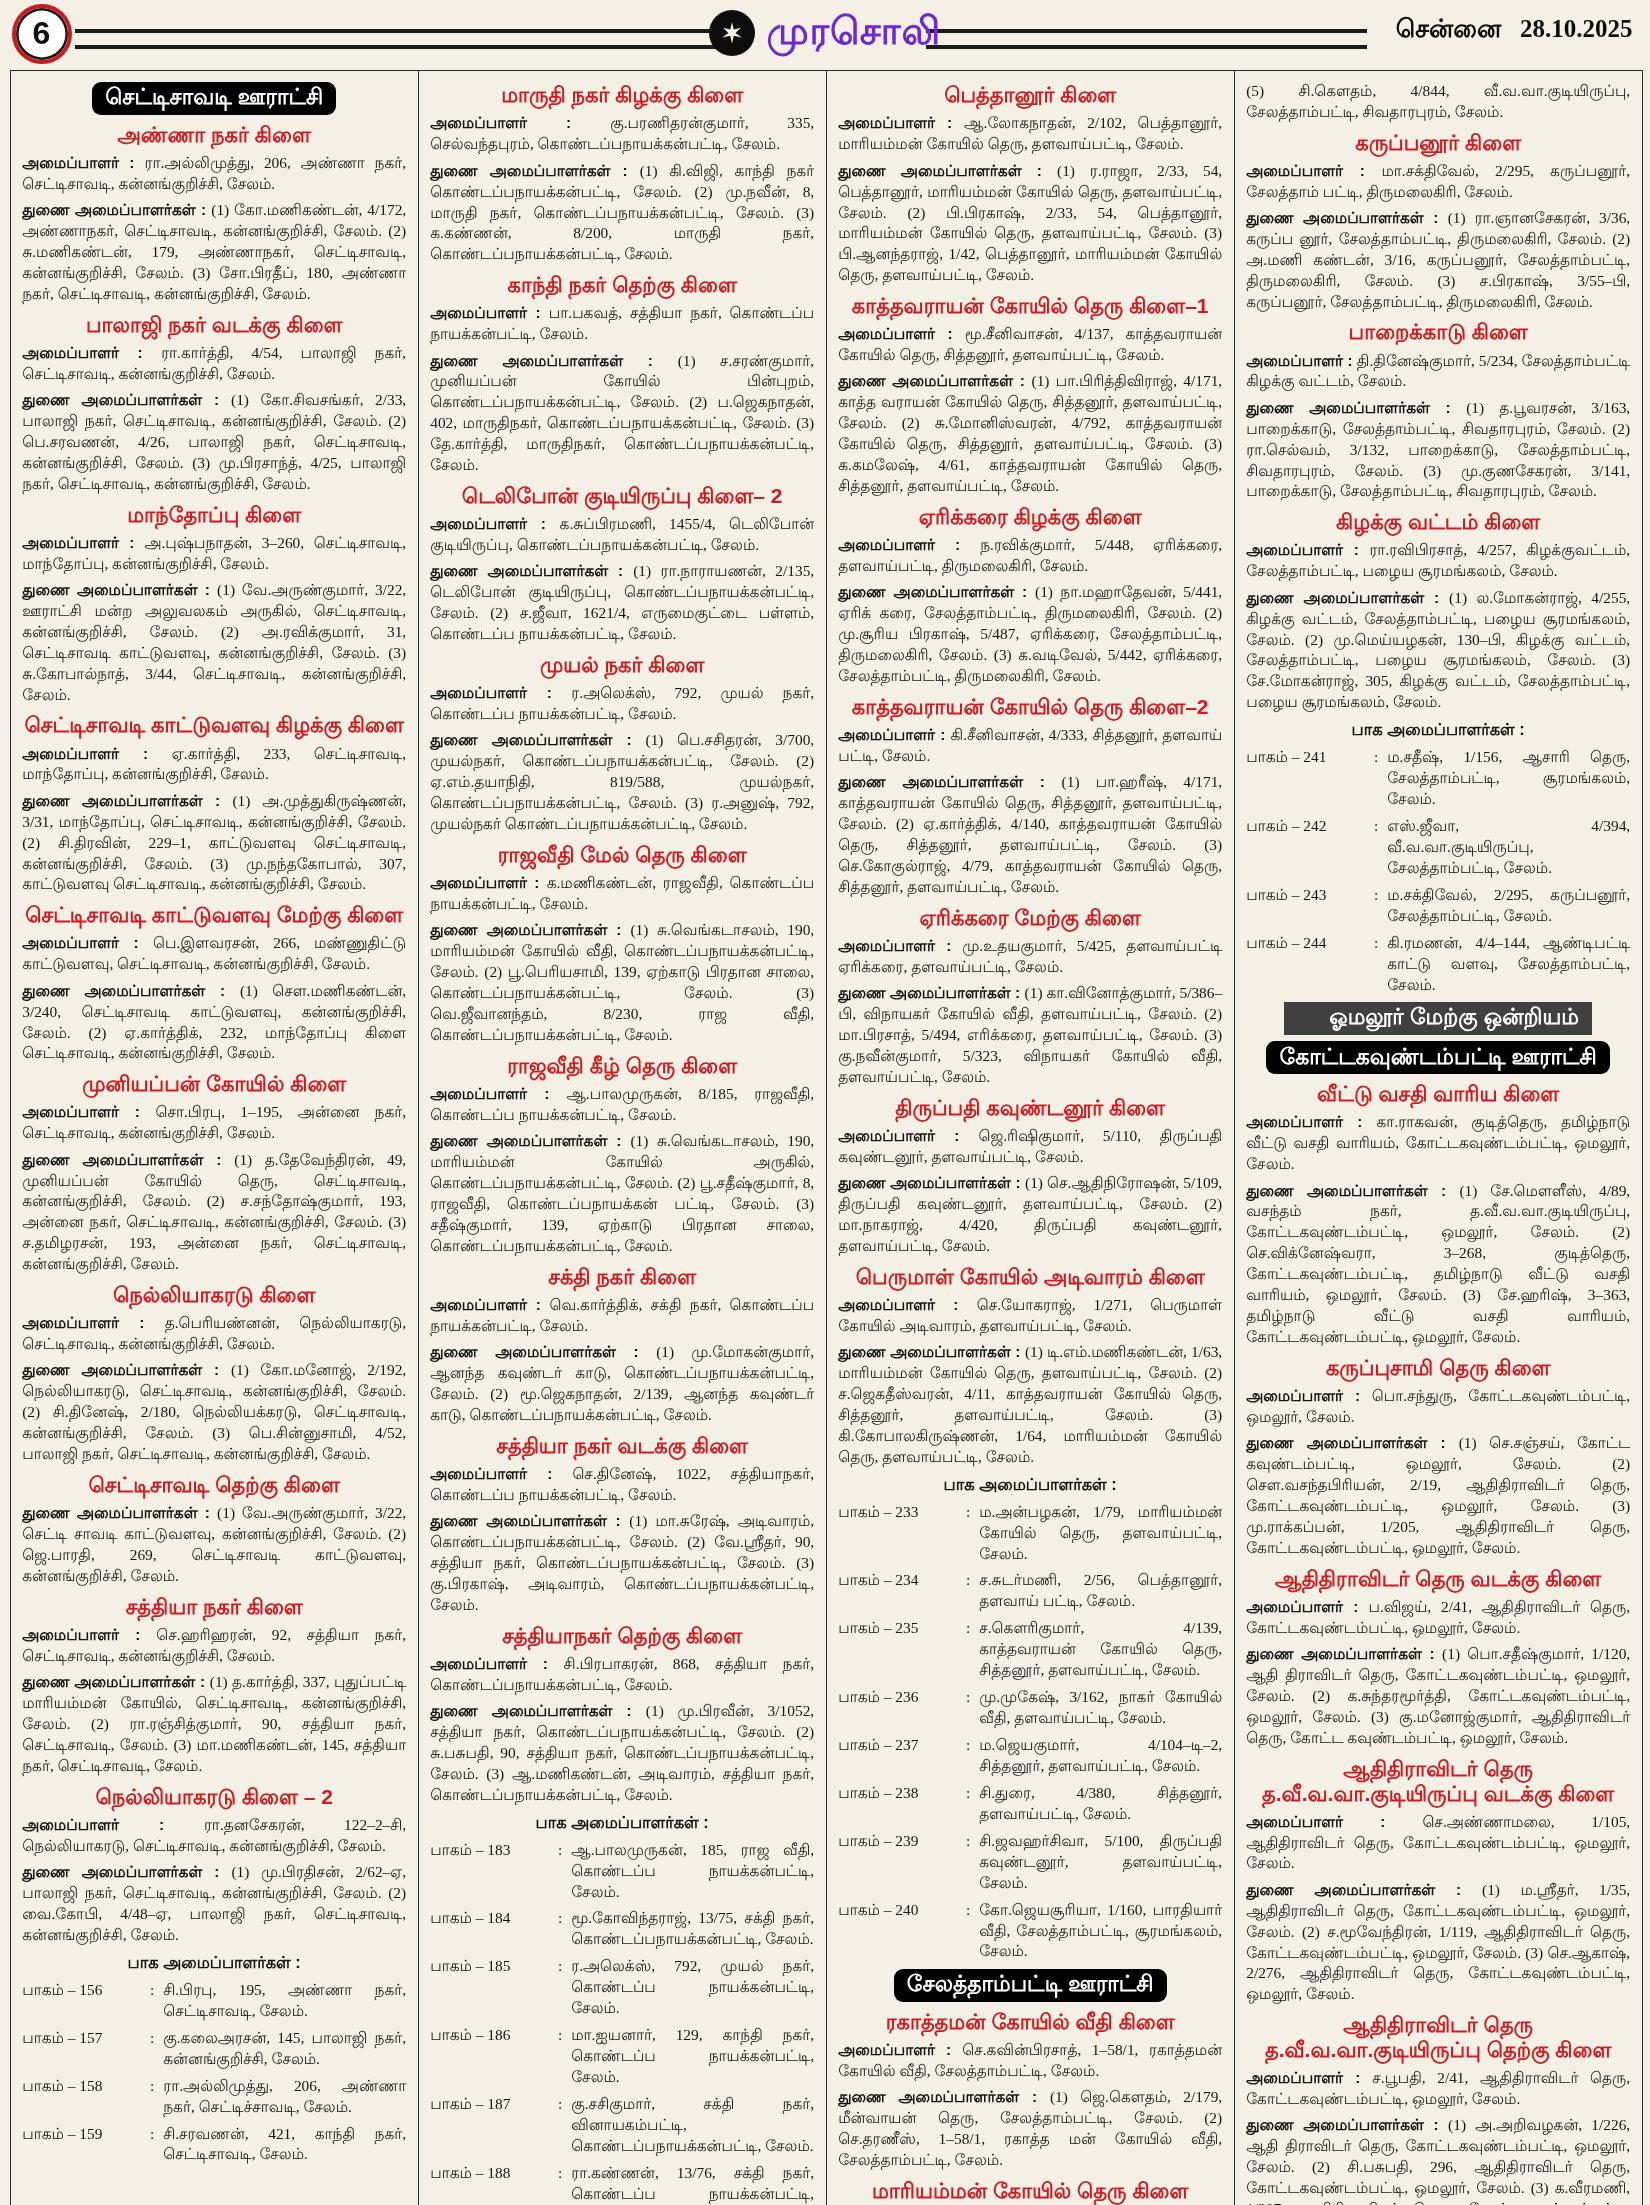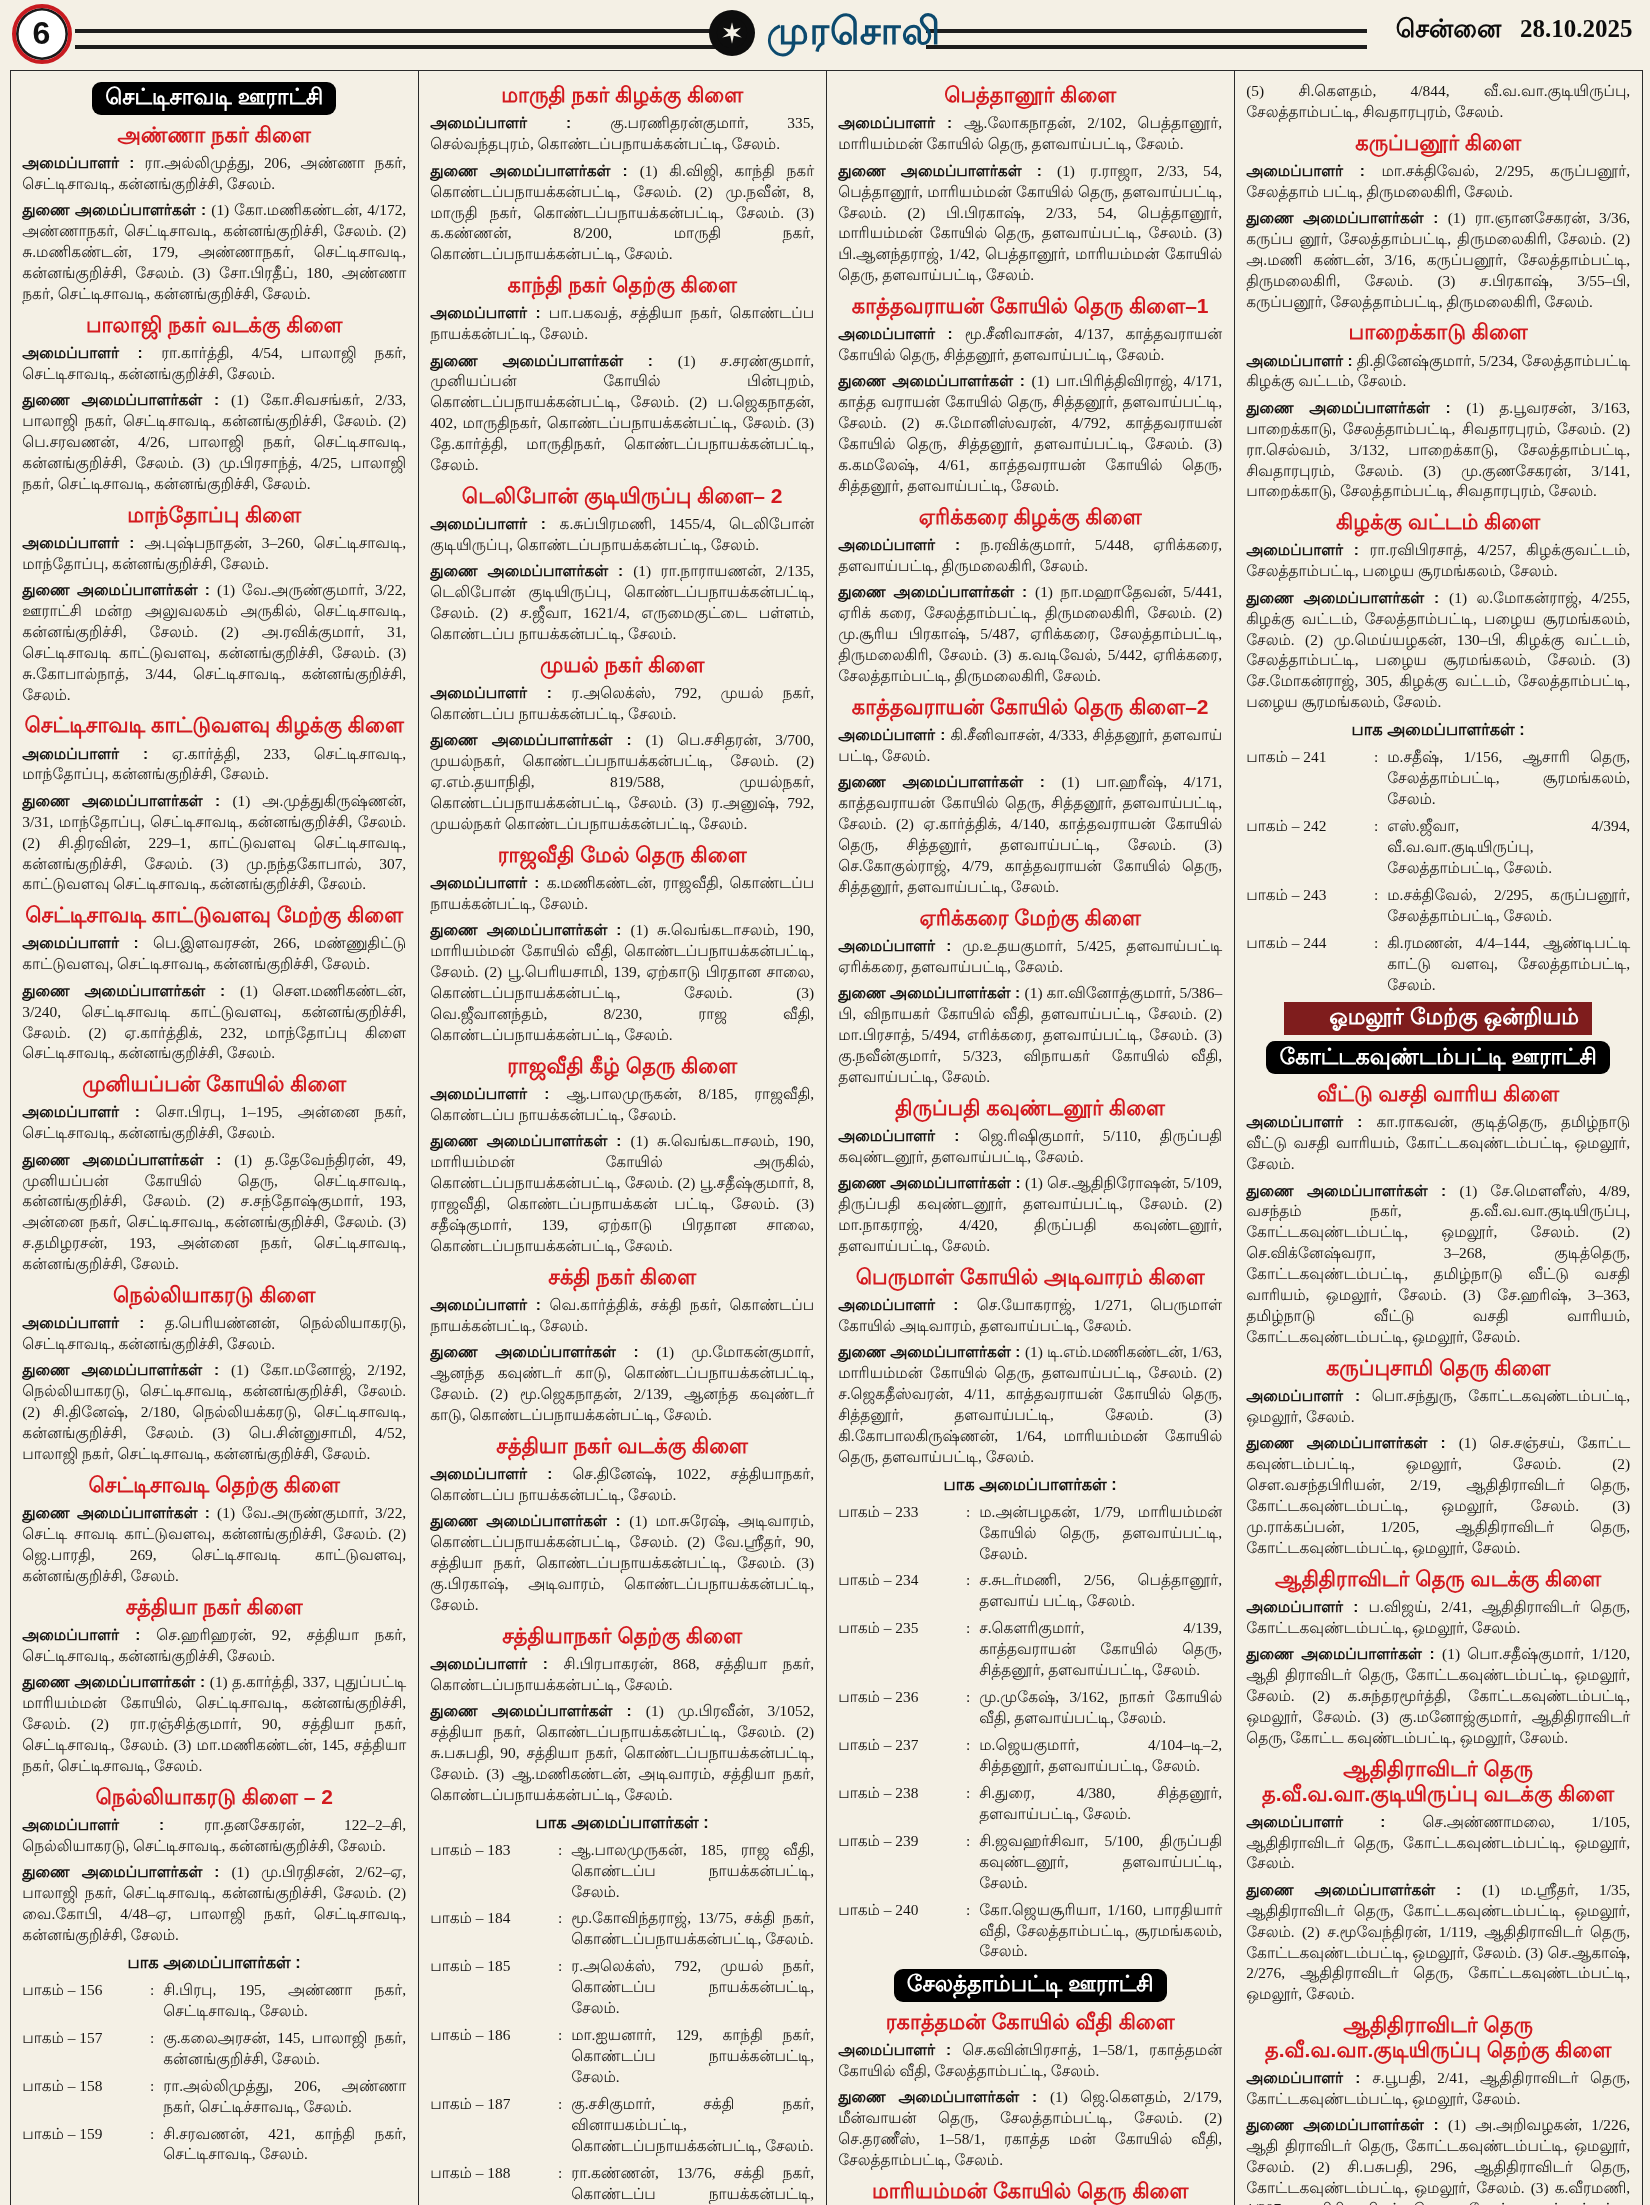--- a/index.html
+++ b/index.html
@@ -2,32 +2,32 @@
 <html style="font-size:7px"><head>
 <meta charset="utf-8">
 <style>
   html,body{margin:0;padding:0;background:#f4f0e5;}
   body{width:1650px;height:2610px;position:relative;font-family:"Liberation Serif","DejaVu Serif",serif;color:#161412;overflow:hidden;}
   
   .masthead{position:relative;height:66px;}
   .pagenum-badge{position:absolute;left:11.5px;top:3.5px;width:52px;height:52px;border-radius:50%;background:#fff;border:4.4px solid #c81b20;box-shadow:inset 0 0 0 2.6px #1a1a1a;display:flex;align-items:center;justify-content:center;font-size:32px;font-weight:bold;color:#111;font-family:"Liberation Sans",sans-serif;}
   .mast-center{position:absolute;left:0;top:0;width:100%;height:100%;display:flex;align-items:center;justify-content:center;gap:11.5px;}
   .mast-logo{width:46px;height:46px;border-radius:50%;background:#0d0d0d;display:flex;align-items:center;justify-content:center;}
-  .mast-title{font-size:38px;font-weight:bold;letter-spacing:0.9px;color:#0c4a6e;white-space:nowrap;}
+  .mast-title{font-size:38px;font-weight:bold;letter-spacing:0.9px;color:#6d28d9;white-space:nowrap;}
   .mast-right{position:absolute;right:17.6px;top:15px;font-size:25px;font-weight:bold;color:#0d0d0d;white-space:nowrap;}
   .rule-left,.rule-right{position:absolute;top:29px;height:11.5px;border-top:4px solid #1c1c1c;border-bottom:4px solid #1c1c1c;}
   .rule-left{left:75px;width:653px;}
   .rule-right{left:926px;width:441px;}
   
   .content{position:absolute;left:9.7px;top:70px;width:1631px;height:2435px;border:1.3px solid #2a2a2a;display:flex;overflow:hidden;background:#f4f0e5;}
   .col{flex:1 1 0;padding:4.4px 11.5px 0 11.5px;overflow:hidden;}
   .col+.col{border-left:1.3px solid #2a2a2a;}
   .banner{display:block;width:fit-content;max-width:96%;margin:6.2px auto 4.4px auto;padding:2.6px 13.2px 5.3px 13.2px;font-family:"Liberation Sans",sans-serif;font-weight:bold;font-size:22px;line-height:1.15;color:#ffffff;text-align:center;}
   .banner.pink{background:#000000;border-radius:9px;}
-  .banner.red{background:#7f1d1d;padding-left:45px;}
+  .banner.red{background:#404040;padding-left:45px;}
   .branch{font-family:"Liberation Sans",sans-serif;color:#d31a1f;font-weight:bold;font-size:21px;line-height:1.18;text-align:center;margin:8px 0 4.4px 0;}
   .para{font-size:15.4px;line-height:1.36;text-align:justify;margin:5.3px 0;}
   .para b{font-family:"Liberation Sans",sans-serif;}
   .parts-heading{font-family:"Liberation Sans",sans-serif;font-weight:bold;font-size:16.3px;text-align:center;margin:7px 0 3.5px 0;}
   .ward{display:flex;font-size:15.4px;line-height:1.36;margin:6px 0;}
   .ward .wnum{flex:0 0 119px;white-space:nowrap;}
   .ward .wcolon{flex:0 0 22px;text-align:center;}
   .ward .wtext{flex:1 1 auto;text-align:justify;}
 </style>
 </head>

